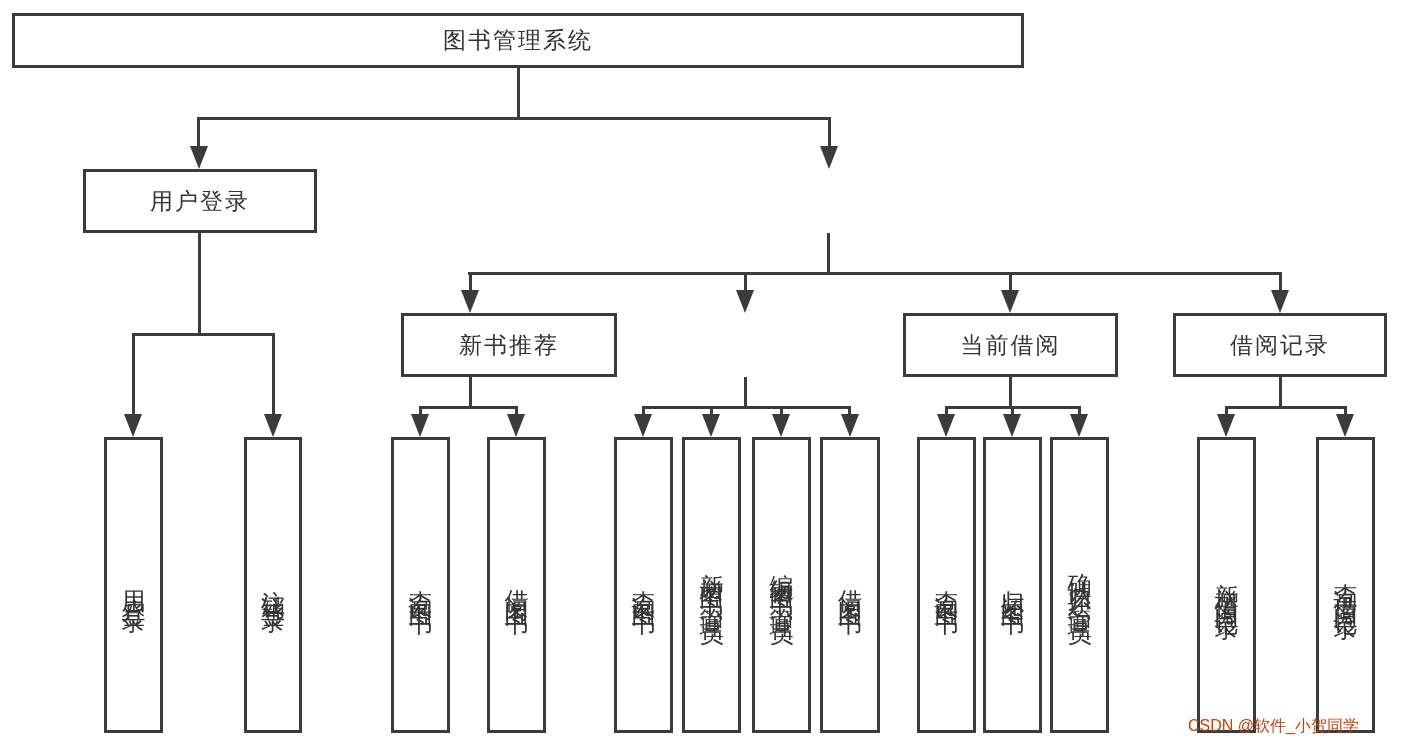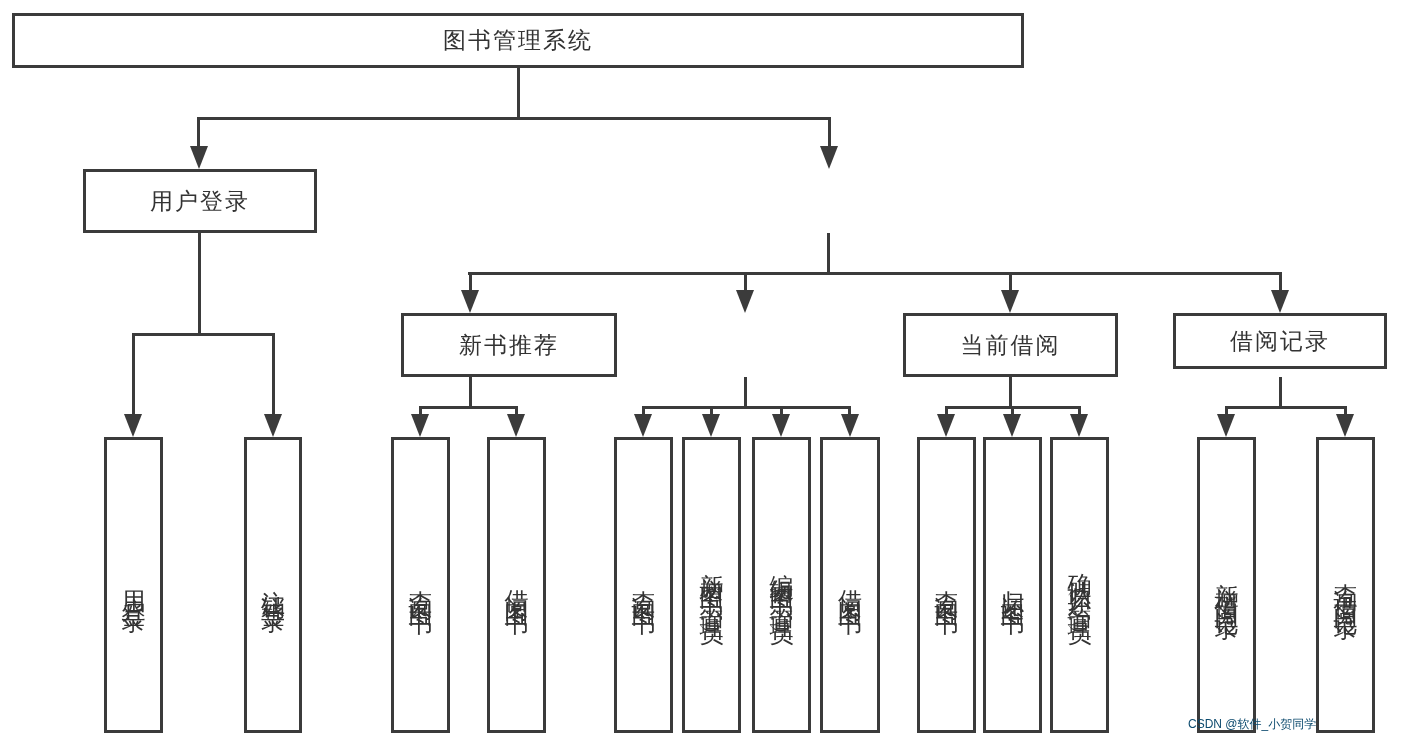--- a/index.html
+++ b/index.html
@@ -55,22 +55,22 @@
     width: 0;
     height: 0;
     border-left: 9px solid transparent;
     border-right: 9px solid transparent;
     border-top: 23px solid #3b3b3b;
   }
   .watermark {
     position: absolute;
     left: 1188px;
     top: 716px;
-    font-size: 12px;
-    color: #0c4a6e;
+    font-size: 16px;
+    color: #c2410c;
     white-space: nowrap;
     z-index: 10;
   }
 </style>
 </head>
 <body>
 
 <div class="canvas">
 
   <div class="box box-h" style="left:12px; top:13px; width:1012px; height:55px;">
@@ -105,21 +105,21 @@
   <div class="arrowhead" style="left:1001px; top:290px;"></div>
   <div class="vline" style="left:1279px; top:272px; height:20px;"></div>
   <div class="arrowhead" style="left:1271px; top:290px;"></div>
 
   <div class="box box-h" style="left:362px; top:313px; width:216px; height:64px;margin-left:39px;">
     <span>新书推荐</span>
   </div>
   <div class="box box-h" style="left:903px; top:313px; width:215px; height:64px;">
     <span>当前借阅</span>
   </div>
-  <div class="box box-h" style="left:1173px; top:313px; width:214px; height:56px;">
+  <div class="box box-h" style="left:1173px; top:313px; width:214px; height:64px;">
     <span>借阅记录</span>
   </div>
 
   <div class="vline" style="left:469px; top:377px; height:32px;"></div>
   <div class="vline" style="left:744px; top:377px; height:32px;"></div>
   <div class="vline" style="left:1009px; top:377px; height:32px;"></div>
   <div class="vline" style="left:1279px; top:377px; height:32px;"></div>
 
   <div class="hline" style="left:419px; top:406px; width:99px;"></div>
   <div class="hline" style="left:642px; top:406px; width:209px;"></div>

